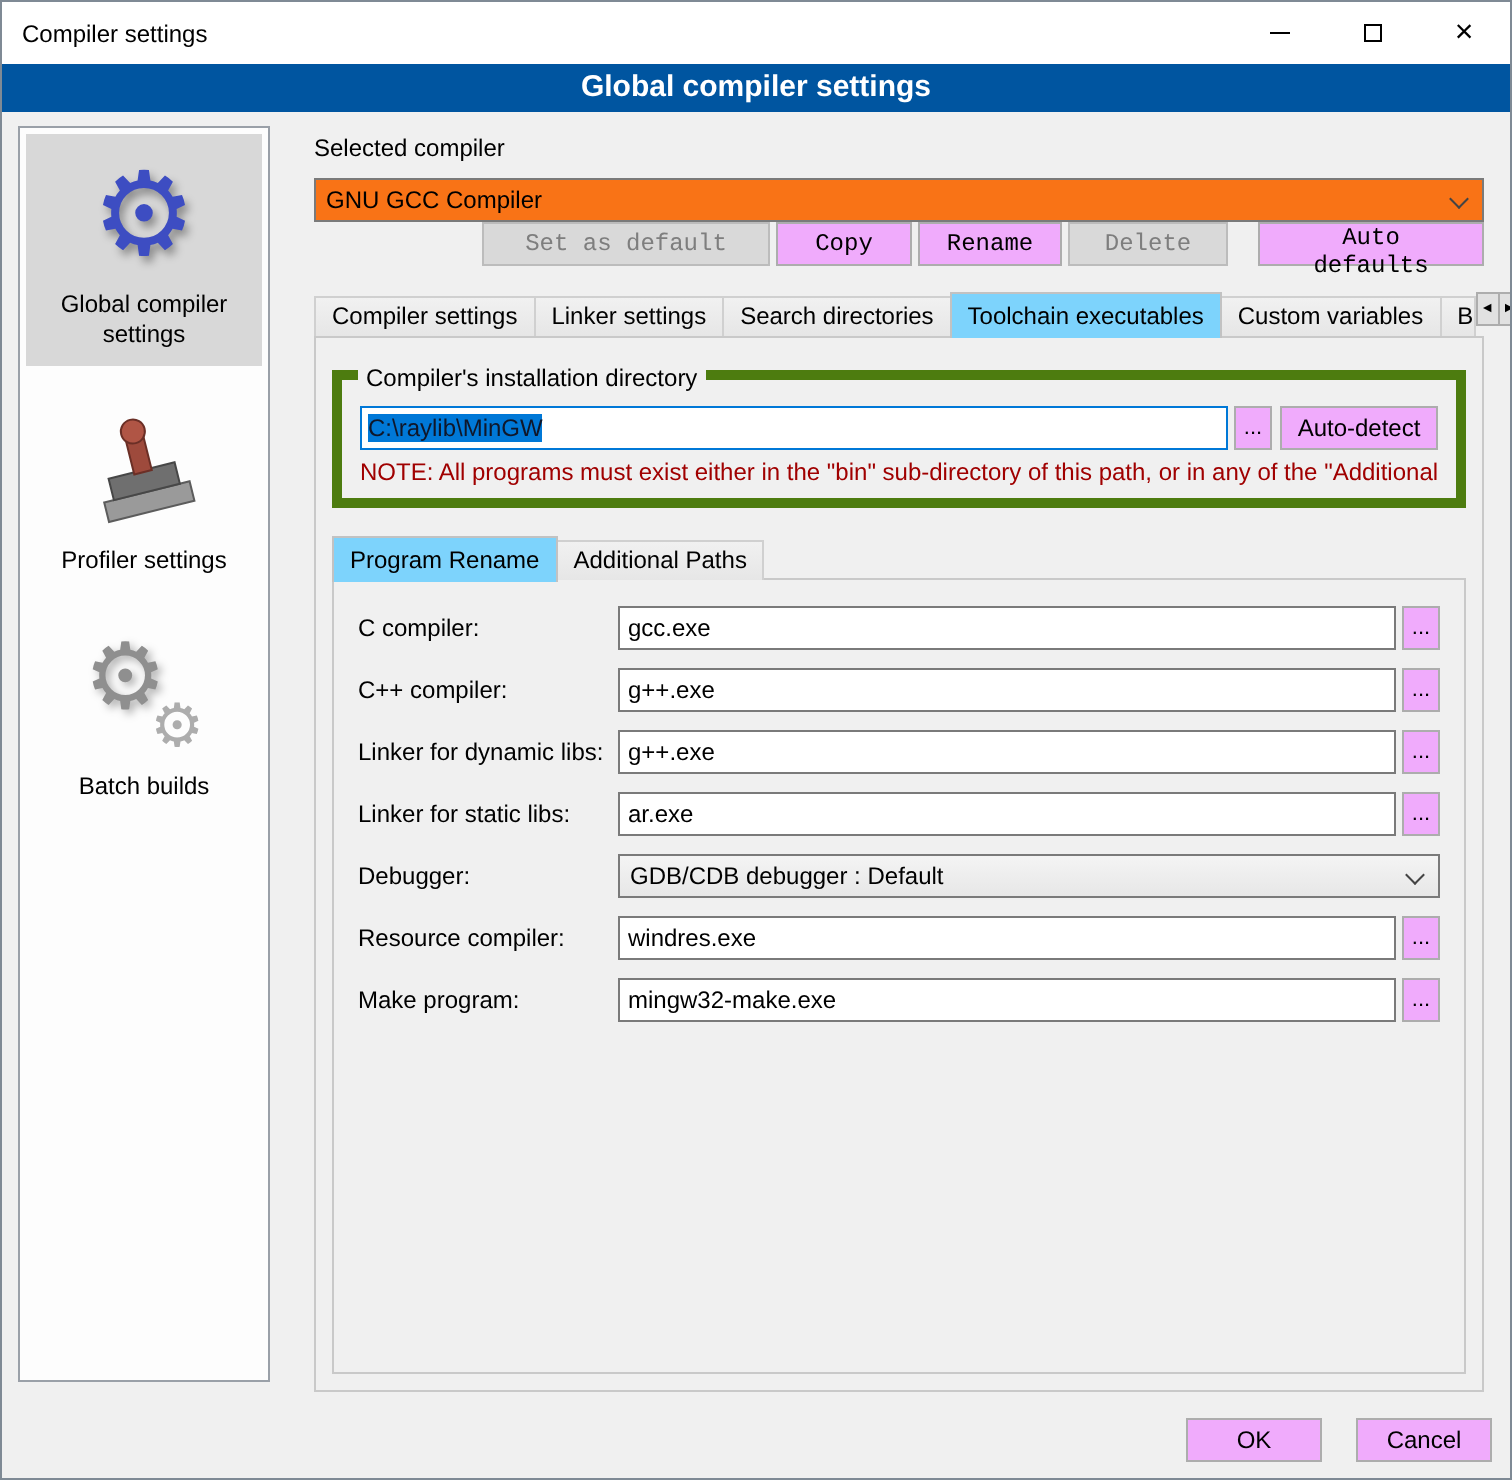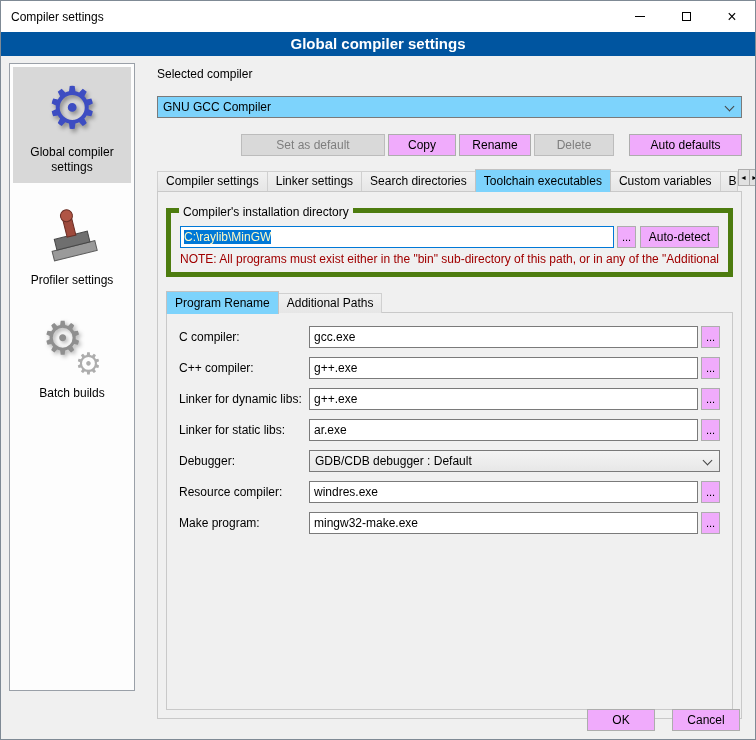--- a/index.html
+++ b/index.html
@@ -34,27 +34,27 @@
   .gears-gray { position:relative; width:60px; height:60px; }
   .gears-gray .g1 { position:absolute; left:0; top:-4px; font-size:46px; line-height:1; color:#8f8f8f;
                     filter:drop-shadow(2px 2px 2px rgba(0,0,0,.3)); }
   .gears-gray .g2 { position:absolute; right:0; bottom:0; font-size:30px; line-height:1; color:#adadad; }
   .side-label { font-size:12px; line-height:1.25; margin-top:4px; }
 
   
   .content { position:absolute; left:145px; top:62px; width:603px; height:648px;
              padding:2px 7px 0 11px; }
   .sec-label { margin-top:2px; }
-  .combo { position:relative; height:22px; border:1px solid #7a7a7a; background:#7dd3fc;
-           display:flex; align-items:center; padding:0 24px 0 5px; margin-top:15px; cursor:default; }
+  .combo { position:relative; height:22px; border:1px solid #7a7a7a; background:#f97316;
+           display:flex; align-items:center; padding:0 24px 0 5px; margin-top:8px; cursor:default; }
   .combo.gray { background:linear-gradient(#f4f4f4,#e7e7e7); }
   .chev { position:absolute; right:8px; top:6px; width:7px; height:7px;
           border-right:1.5px solid #444; border-bottom:1.5px solid #444; transform:rotate(45deg); }
 
-  .btn-row { display:flex; justify-content:flex-end; margin-top:16px; }
+  .btn-row { display:flex; justify-content:flex-end; margin-top:0;font-family:Liberation Mono, monospace; }
   .win-btn { height:22px; background:#f0abfc; border:1px solid #adadad; font-size:12px;
              font-family:inherit; cursor:default; padding:0 10px; }
   .win-btn.disabled { background:#d9d9d9; border-color:#bcbcbc; color:#7e7e7e; }
   .btn-row .win-btn { margin-left:3px; }
   .btn-setdef { width:144px; }
   .btn-copy { width:68px; }
   .btn-rename { width:72px; }
   .btn-delete { width:80px; }
   .btn-reset { width:113px; margin-left:15px !important; }
 
@@ -74,39 +74,39 @@
   .tab-panel { border:1px solid #c9c9c9; background:#f0f0f0; height:528px;
                padding:8px 8px; display:flex; flex-direction:column; }
 
   
   .groupbox { position:relative; border:5px solid #4d7c0f; margin-top:8px;
               padding:13px 9px 6px; }
   .gb-label { position:absolute; top:-8px; left:8px; background:#f0f0f0; padding:0 4px; }
   .dir-row { display:flex; align-items:center; }
   .path-input { flex:1; max-width:454px; height:22px; border:1px solid #0078d7; background:#fff;
                 display:flex; align-items:center; padding:0 3px; overflow:hidden; white-space:nowrap; }
-  .path-input .sel { background:#0078d7; color:#fef9c3; }
+  .path-input .sel { background:#0078d7; color:#0f172a; }
   .browse-btn { width:19px; height:22px; padding:0; font-size:11px; line-height:1; }
   .dir-row .browse-btn { margin-left:3px; }
   .btn-autodetect { width:79px; margin-left:4px; padding:0; }
   .note { color:#a00000; margin-top:4px; white-space:nowrap; overflow:hidden; }
 
   
   .inner-tabstrip { margin-top:14px; }
   .inner-panel { border:1px solid #c9c9c9; background:#f0f0f0; flex:1; margin-top:-1px;
                  padding:13px 12px; }
   .field-row { display:flex; align-items:center; margin-bottom:9px; }
   .field-label { width:130px; flex:0 0 130px; }
   .win-input { flex:1; height:22px; border:1px solid #7a7a7a; background:#fff;
                font-family:inherit; font-size:12px; padding:0 4px; }
   .field-row .browse-btn { margin-left:3px; }
   .field-combo { flex:1; margin-top:0; }
 
   
-  .footer { position:absolute; right:15px; bottom:8px; display:flex; }
+  .footer { position:absolute; right:9px; bottom:8px; display:flex; }
   .btn-ok { width:68px; }
   .btn-cancel { width:68px; margin-left:17px; }
 </style>
 </head>
 <body>
 
 <div class="window">
 
   <div class="titlebar">
     <span class="tb-title">Compiler settings</span>

